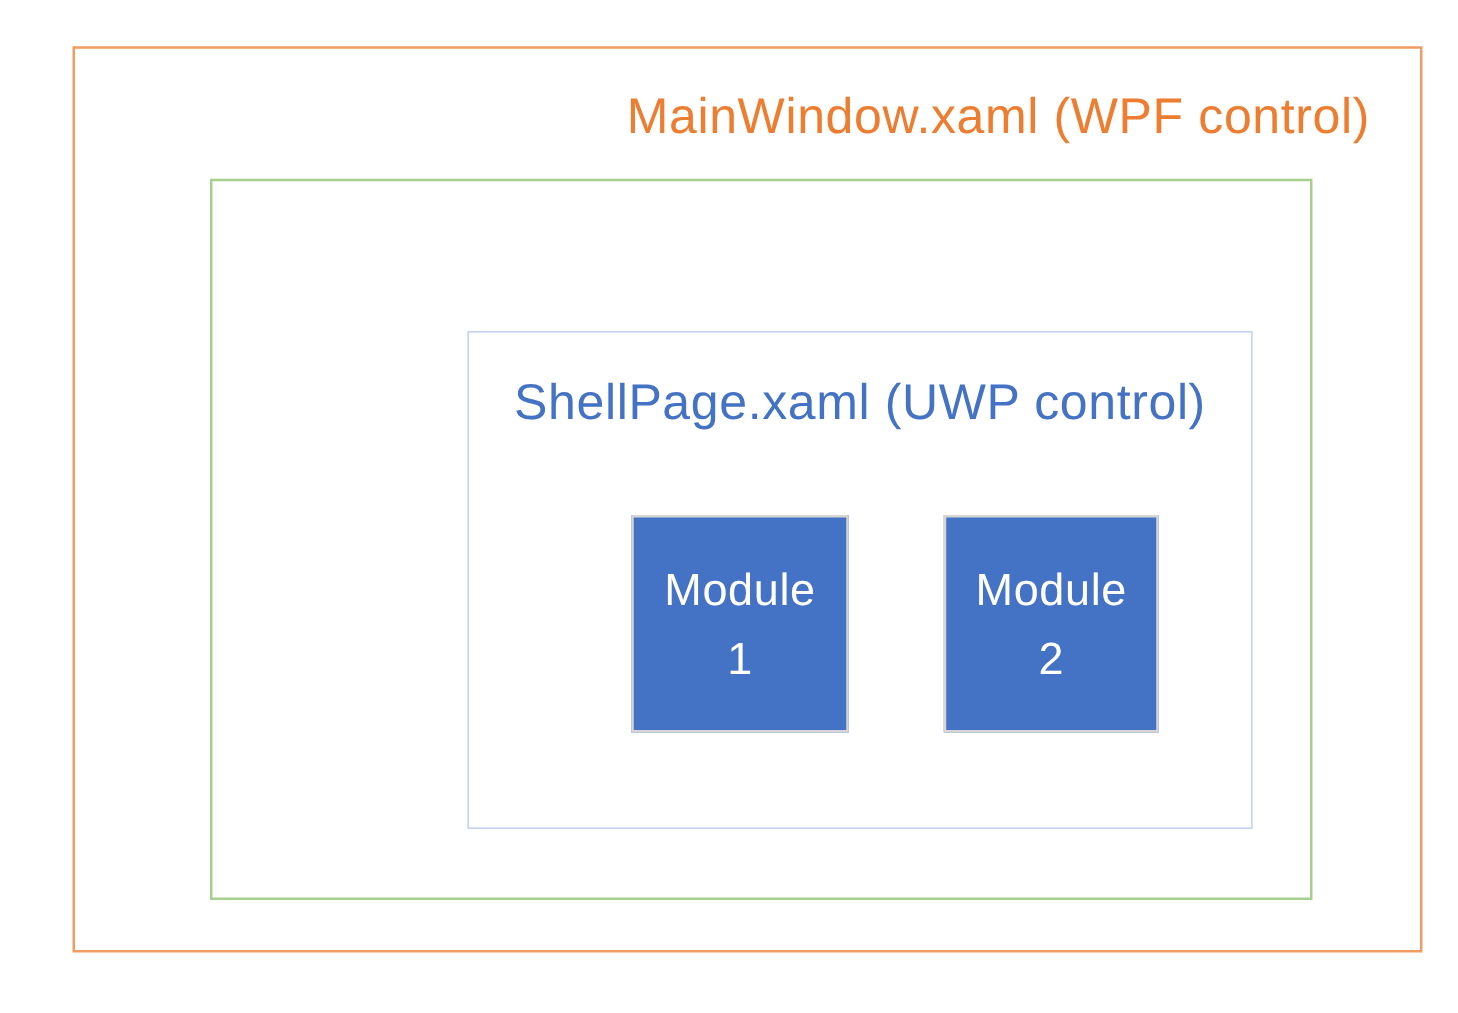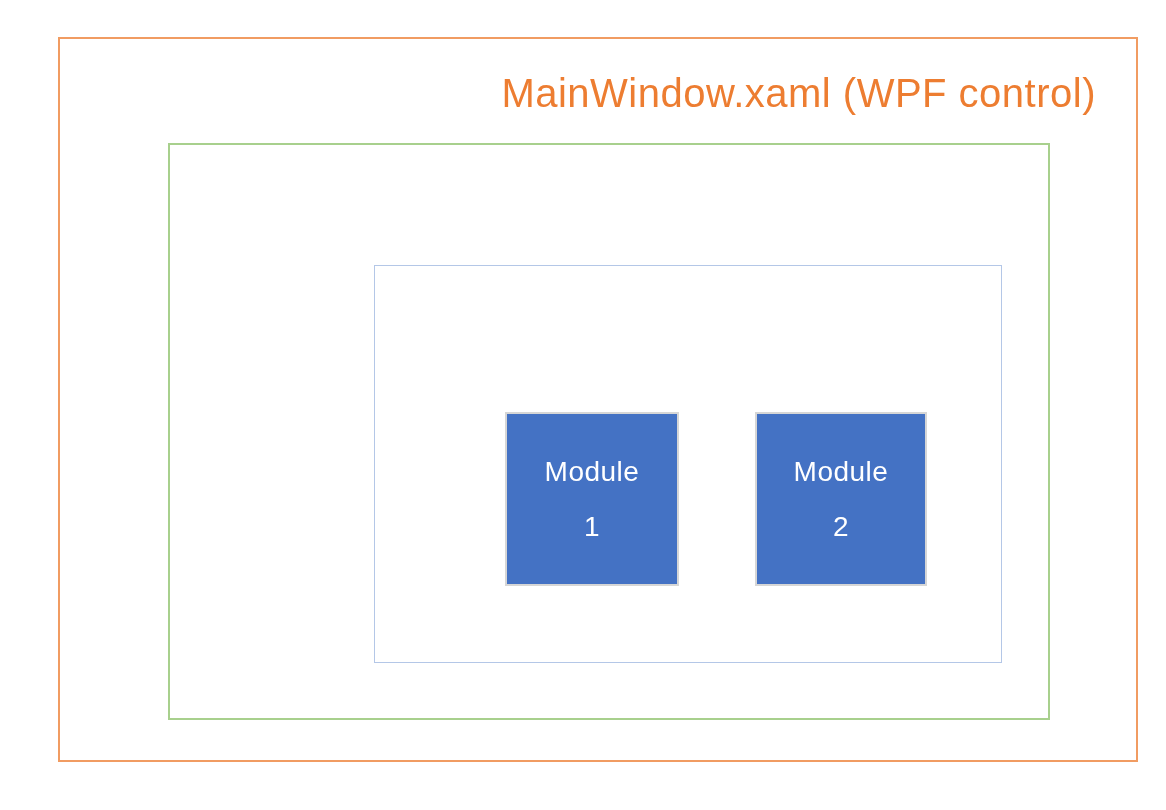--- a/index.html
+++ b/index.html
@@ -71,39 +71,40 @@
     width: 174px;
     height: 174px;
     box-sizing: border-box;
     background: var(--module-fill, #4472C4);
     border: 2px solid var(--module-border, #D6D6D6);
     color: var(--module-text, #FFFFFF);
     display: flex;
     flex-direction: column;
     align-items: center;
     justify-content: center;
-    font-size: 28px;
+    font-size: 36px;
     line-height: 55px;
     text-align: center;
     letter-spacing: 0.5px;
   }
   #module-1 { left: 130px; }
   #module-2 { left: 380px; width: 172px; }
 </style>
 </head>
 <body>
 
 <div class="canvas">
 
   <div class="frame" id="mainwindow-box">
     <div class="title" id="mainwindow-label">MainWindow.xaml (WPF control)</div>
 
     <div class="frame" id="host-box">
 
       <div class="frame" id="shell-box">
+        <div class="title" id="shell-label">ShellPage.xaml (UWP control)</div>
 
         <div class="module" id="module-1">
           <span>Module</span>
           <span>1</span>
         </div>
 
         <div class="module" id="module-2">
           <span>Module</span>
           <span>2</span>
         </div>

